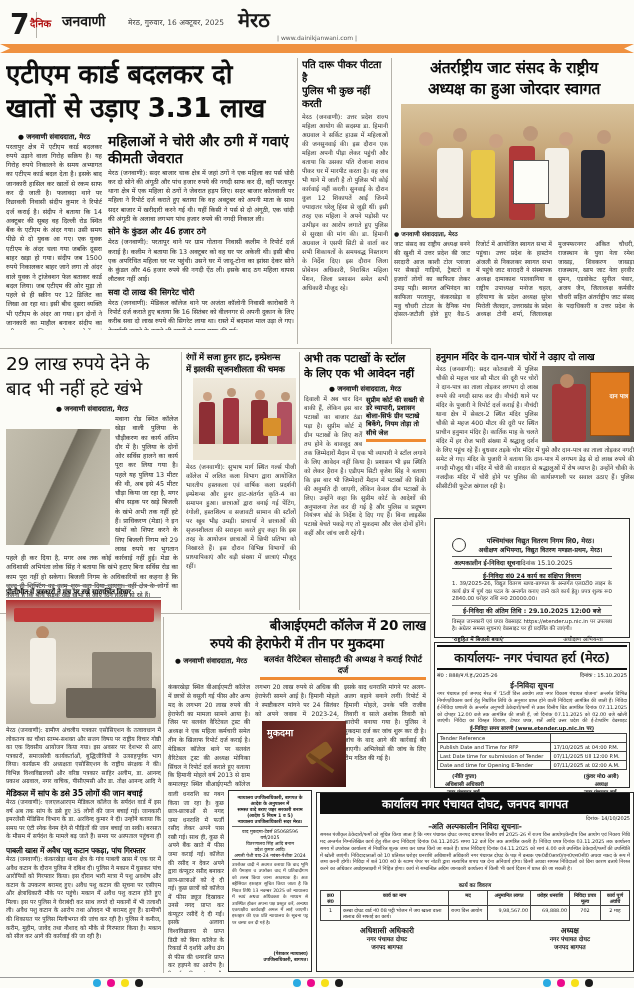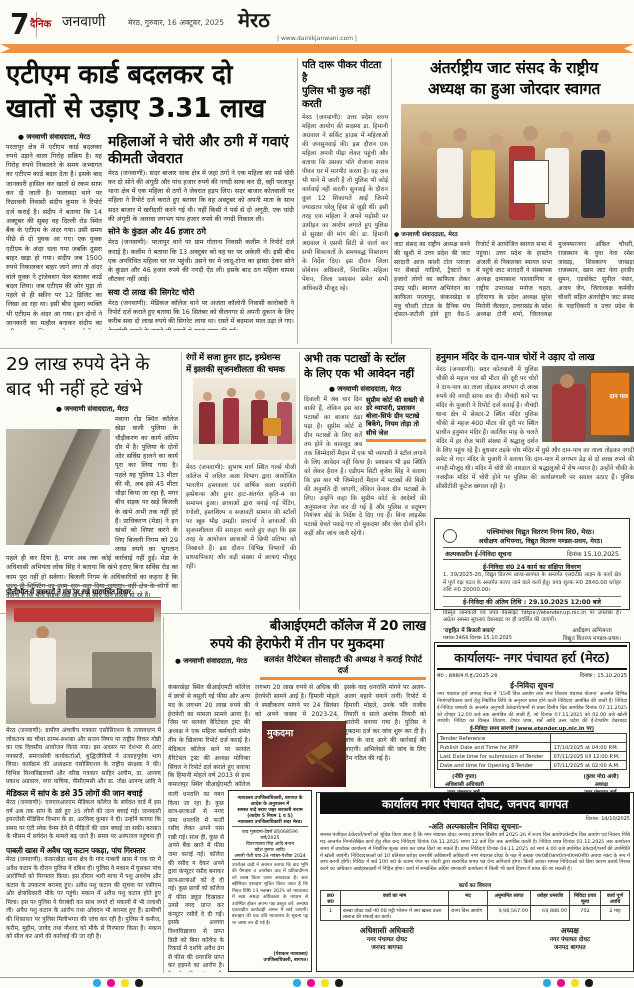--- a/index.html
+++ b/index.html
@@ -44,21 +44,21 @@
   .sig{font-weight:bold;text-align:center;}
 </style>
 </head>
 <body>
 
 <div class="page">
 
   <div class="abs" style="left:10px;top:8px;font-size:28px;font-weight:bold;">7</div>
   <div class="vline" style="left:36px;top:12px;height:26px;"></div>
   <div class="abs" style="left:30px;top:16px;font-size:10px;color:#b01010;font-weight:bold;">दैनिक</div>
-  <div class="abs" style="left:62px;top:11px;font-size:14px;font-weight:normal;">जनवाणी</div>
+  <div class="abs" style="left:62px;top:11px;font-size:14px;font-weight:bold;">जनवाणी</div>
   <div class="abs" style="left:128px;top:17px;font-size:7.5px;color:#444;">मेरठ, गुरुवार, 16 अक्टूबर, 2025</div>
   <div class="abs" style="left:0;top:6px;width:508px;text-align:center;font-size:20px;font-weight:bold;">मेरठ</div>
   <div class="abs" style="left:0;top:34px;width:634px;text-align:center;font-size:6px;color:#555;">| www.dainikjanwani.com |</div>
   <div class="ribbon"></div>
 
   <div class="abs" style="left:6px;top:58px;width:288px;height:286px;overflow:hidden;">
     <div class="hl" style="font-size:26px;line-height:1.3;">एटीएम कार्ड बदलकर दो</div>
     <div class="hl" style="font-size:26px;line-height:1.3;">खातों से उड़ाए 3.31 लाख</div>
     <div style="display:flex;gap:6px;margin-top:4px;height:200px;overflow:hidden;">
       <div style="width:96px;flex:none;">
@@ -155,29 +155,29 @@
       <div class="photo hanuman-photo" style="float:right;width:92px;height:76px;margin:1px 0 2px 4px;">
         <span class="hanuman-box"></span>
         <span class="hanuman-label">दान पात्र</span>
         <i style="position:absolute;left:10px;top:18px;width:34px;height:58px;background:#a33a3a;border-radius:4px;"></i>
         <i style="position:absolute;left:18px;top:8px;width:14px;height:14px;background:#b98a68;border-radius:50%;"></i>
       </div>
       <div class="body-text" style="font-size:6.2px;">मेरठ (जनवाणी): सदर कोतवाली में पुलिस चौकी से महज चार सौ मीटर की दूरी पर चोरों ने दान-पात्र का ताला तोड़कर लगभग दो लाख रुपये की नगदी साफ कर दी। नौचंदी थाने पर मंदिर के पुजारी ने रिपोर्ट दर्ज कराई है। नौचंदी थाना क्षेत्र में सेक्टर-2 स्थित मंदिर पुलिस चौकी से महज 400 मीटर की दूरी पर स्थित प्राचीन हनुमान मंदिर है। कार्तिक माह के चलते मंदिर में हर रोज भारी संख्या में श्रद्धालु दर्शन के लिए पहुंच रहे हैं। बुधवार तड़के चोर मंदिर में घुसे और दान-पात्र का ताला तोड़कर नगदी समेट ले गए। मंदिर के पुजारी ने बताया कि दान-पात्र में लगभग डेढ़ से दो लाख रुपये की नगदी मौजूद थी। मंदिर में चोरी की वारदात से श्रद्धालुओं में रोष व्याप्त है। उन्होंने चौकी के नजदीक मंदिर में चोरी होने पर पुलिस की कार्यप्रणाली पर सवाल उठाए हैं। पुलिस सीसीटीवी फुटेज खंगाल रही है।</div>
     </div>
   </div>
 
-  <div class="abs notice-box" style="left:434px;top:518px;width:196px;height:92px;padding:8px;box-sizing:border-box;">
+  <div class="abs notice-box" style="left:434px;top:518px;width:196px;height:120px;padding:17px;box-sizing:border-box;">
     <div style="display:flex;gap:3px;align-items:center;">
       <span style="flex:none;width:12px;height:12px;border:1.5px solid #333;border-radius:50%;display:inline-block;"></span>
       <div style="flex:1;text-align:center;">
         <div style="font-size:6.6px;font-weight:bold;">पश्चिमांचल विद्युत वितरण निगम लि0, मेरठ।</div>
         <div style="font-size:6.2px;font-weight:bold;">अधीक्षण अभियन्ता, विद्युत वितरण मण्डल-प्रथम, मेरठ।</div>
       </div>
     </div>
-    <div style="display:flex;justify-content:space-between;border-top:1px solid #555;border-bottom:1px solid #555;margin:2px 0;padding:1px 2px;">
+    <div style="display:flex;border-top:1px solid #555;border-bottom:1px solid #555;margin:2px 0;padding:1px 2px;">
       <span style="font-size:6.4px;font-weight:bold;">अल्पकालीन ई-निविदा सूचना</span>
       <span style="font-size:6.2px;">दिनांक 15.10.2025</span>
     </div>
     <div style="font-size:6.2px;font-weight:bold;text-align:center;text-decoration:underline;">ई-निविदा सं0 24 कार्य का संक्षिप्त विवरण</div>
     <div class="tiny">1. 39/2025-26, विद्युत वितरण खण्ड-बागपत के अन्तर्गत एल0टी0 लाइन के कार्य क्षेत्र में पूर्ण दक्ष पटल के अन्तर्गत कराए जाने वाले कार्य हेतु। प्रपत्र शुल्क रू0 2840.00 धरोहर राशि रू0 20000.00।</div>
     <div style="font-size:6.3px;font-weight:bold;text-align:center;border-top:1px solid #777;border-bottom:1px solid #777;margin:2px 0;">ई-निविदा की अंतिम तिथि : 29.10.2025 12:00 बजे</div>
     <div class="tiny">विस्तृत जानकारी एवं प्रपत्र वेबसाइट https://etender.up.nic.in पर उपलब्ध है। अग्रेतर समस्त सूचनाएं वेबसाइट पर ही प्रदर्शित की जाएंगी।</div>
     <div style="display:flex;justify-content:space-between;margin-top:2px;">
       <div>
         <div style="font-size:5.6px;font-weight:bold;">'राष्ट्रहित में बिजली बचाएं'</div>

